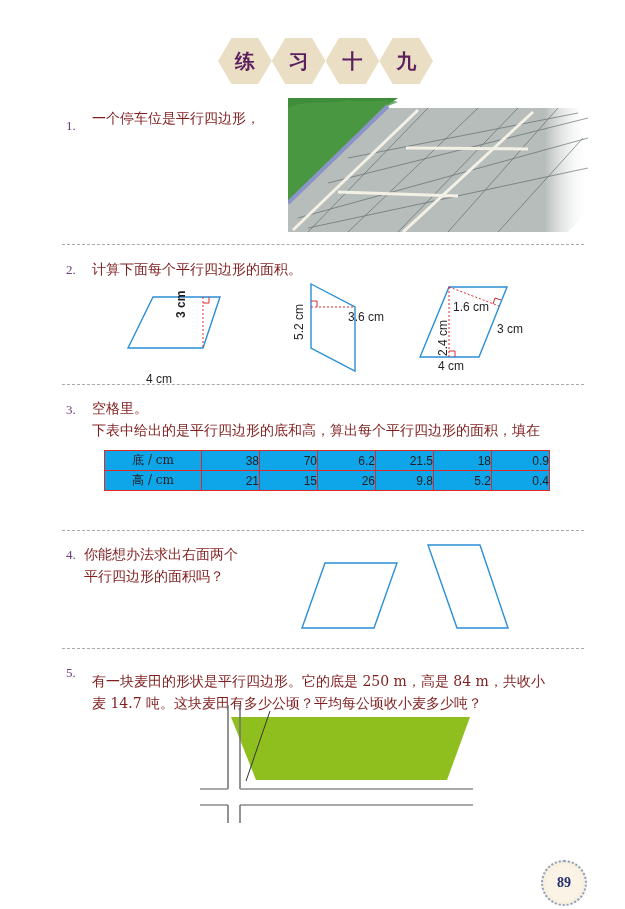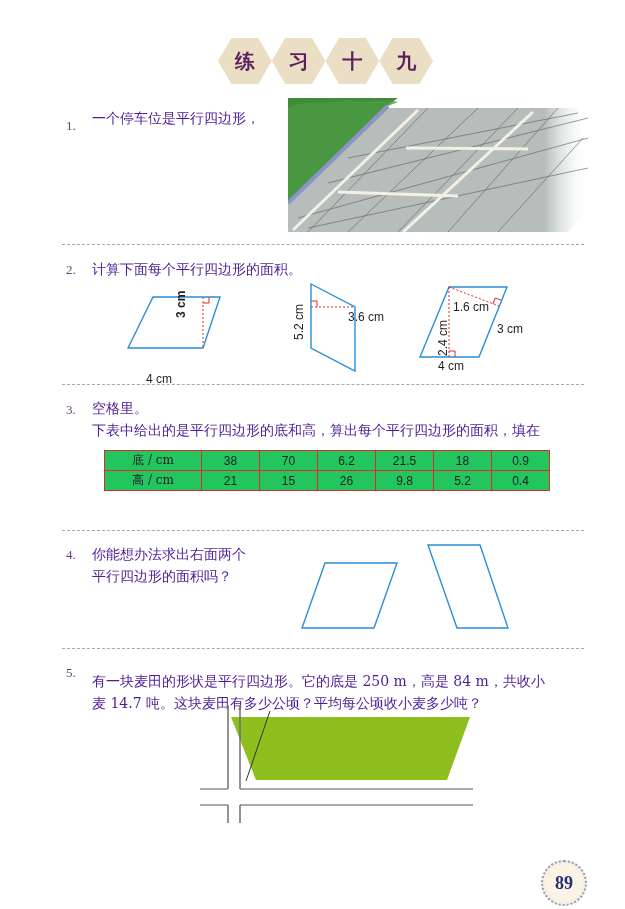--- a/index.html
+++ b/index.html
@@ -12,42 +12,42 @@
     .abs { position: absolute; }
     .title-wrap { left: 218px; top: 38px; width: 215px; height: 48px; display: flex; gap: 0; }
     .hex {
       width: 54px; height: 46px; margin-right: 0;
       background: #eadfc4;
       clip-path: polygon(25% 0, 75% 0, 100% 50%, 75% 100%, 25% 100%, 0 50%);
       display: flex; align-items: center; justify-content: center;
       color: #5b1f5e; font-size: 20px; font-weight: bold;
     }
     .qnum { color: #6c3d7a; font-size: 13px; font-family: "Liberation Serif", serif; }
-    .qtext { font-size: 14px; line-height: 22px; color: #4c1d95; }
+    .qtext { font-size: 14px; line-height: 22px; color: #7f1d1d; }
     .divider {
       left: 62px; width: 522px; height: 0;
       border-top: 1px dashed #a9a9a9;
     }
     .fig-label { font-family: "Liberation Sans", sans-serif; font-size: 12px; color: #231f20; }
     table.data {
-      border-collapse: collapse; background: #22c55e;
+      border-collapse: collapse; background: #0ea5e9;
       font-family: "Liberation Sans", sans-serif; font-size: 12px;
     }
     table.data td {
       border: 1px solid #e02a2a; height: 19px; text-align: center; padding: 0;
     }
     table.data td.hdr { width: 96px; font-family: "DejaVu Serif", serif; font-size: 12px; }
-    table.data td.val { width: 57px; }
+    table.data td.val { width: 57px; text-align: right; }
     .pageno {
       left: 541px; top: 860px; width: 42px; height: 42px;
       border-radius: 50%;
       background: radial-gradient(circle, #fbf4e6 55%, #efe3cc 100%);
       border: 2px dotted #8c9ec4;
       display: flex; align-items: center; justify-content: center;
-      color: #23306b; font-weight: bold; font-size: 18px;
+      color: #23306b; font-weight: bold; font-size: 14px;
       font-family: "Liberation Serif", serif;
     }
   </style>
 </head>
 <body>
 
 <div class="abs title-wrap">
   <div class="hex">练</div>
   <div class="hex">习</div>
   <div class="hex">十</div>
@@ -148,21 +148,21 @@
     <td class="val">9.8</td>
     <td class="val">5.2</td>
     <td class="val">0.4</td>
   </tr>
 </tbody>
   </table>
 
 <div class="abs divider" style="top:530px;"></div>
 
 <div class="abs qnum" style="left:66px; top:547px;">4.</div>
-<div class="abs qtext" style="left:92px; top:543px;">
+<div class="abs qtext" style="left:84px; top:543px;">
   <div>你能想办法求出右面两个</div>
   <div>平行四边形的面积吗？</div>
 </div>
 <svg class="abs" style="left:300px; top:540px;" width="290" height="100">
   <polygon points="25,23 97,23 74,88 2,88" fill="none" stroke="#2a8fd6" stroke-width="1.4"></polygon>
   <polygon points="128,5 180,5 208,88 157,88" fill="none" stroke="#2a8fd6" stroke-width="1.4"></polygon>
 </svg>
 
 <div class="abs divider" style="top:648px;"></div>
 

